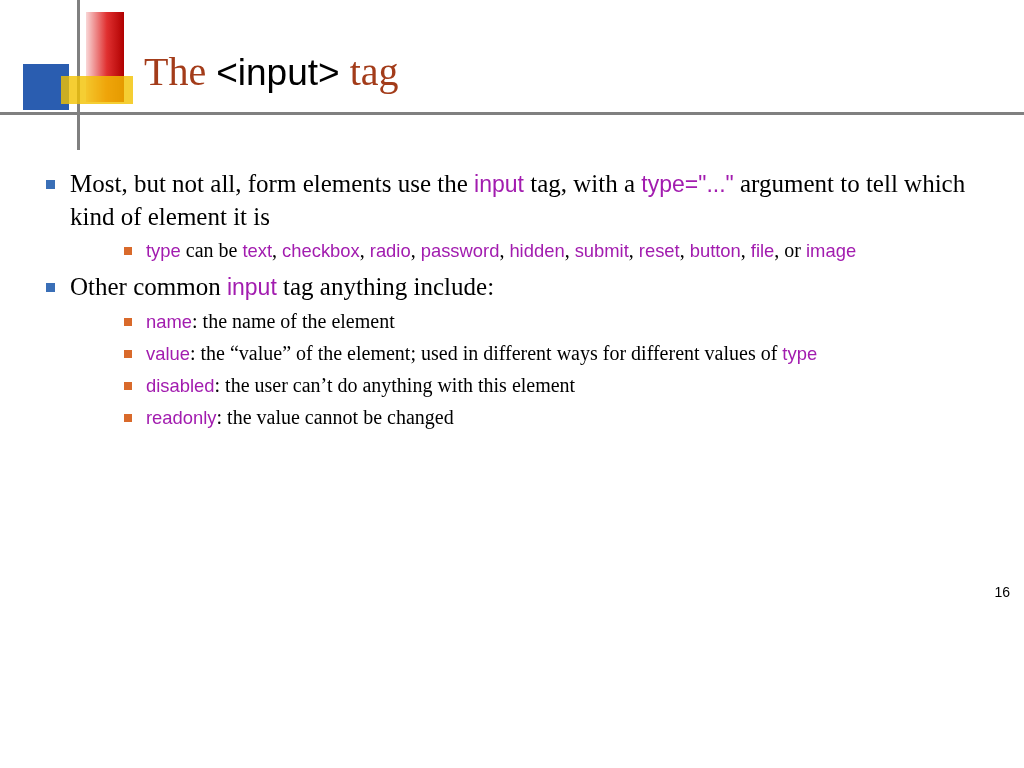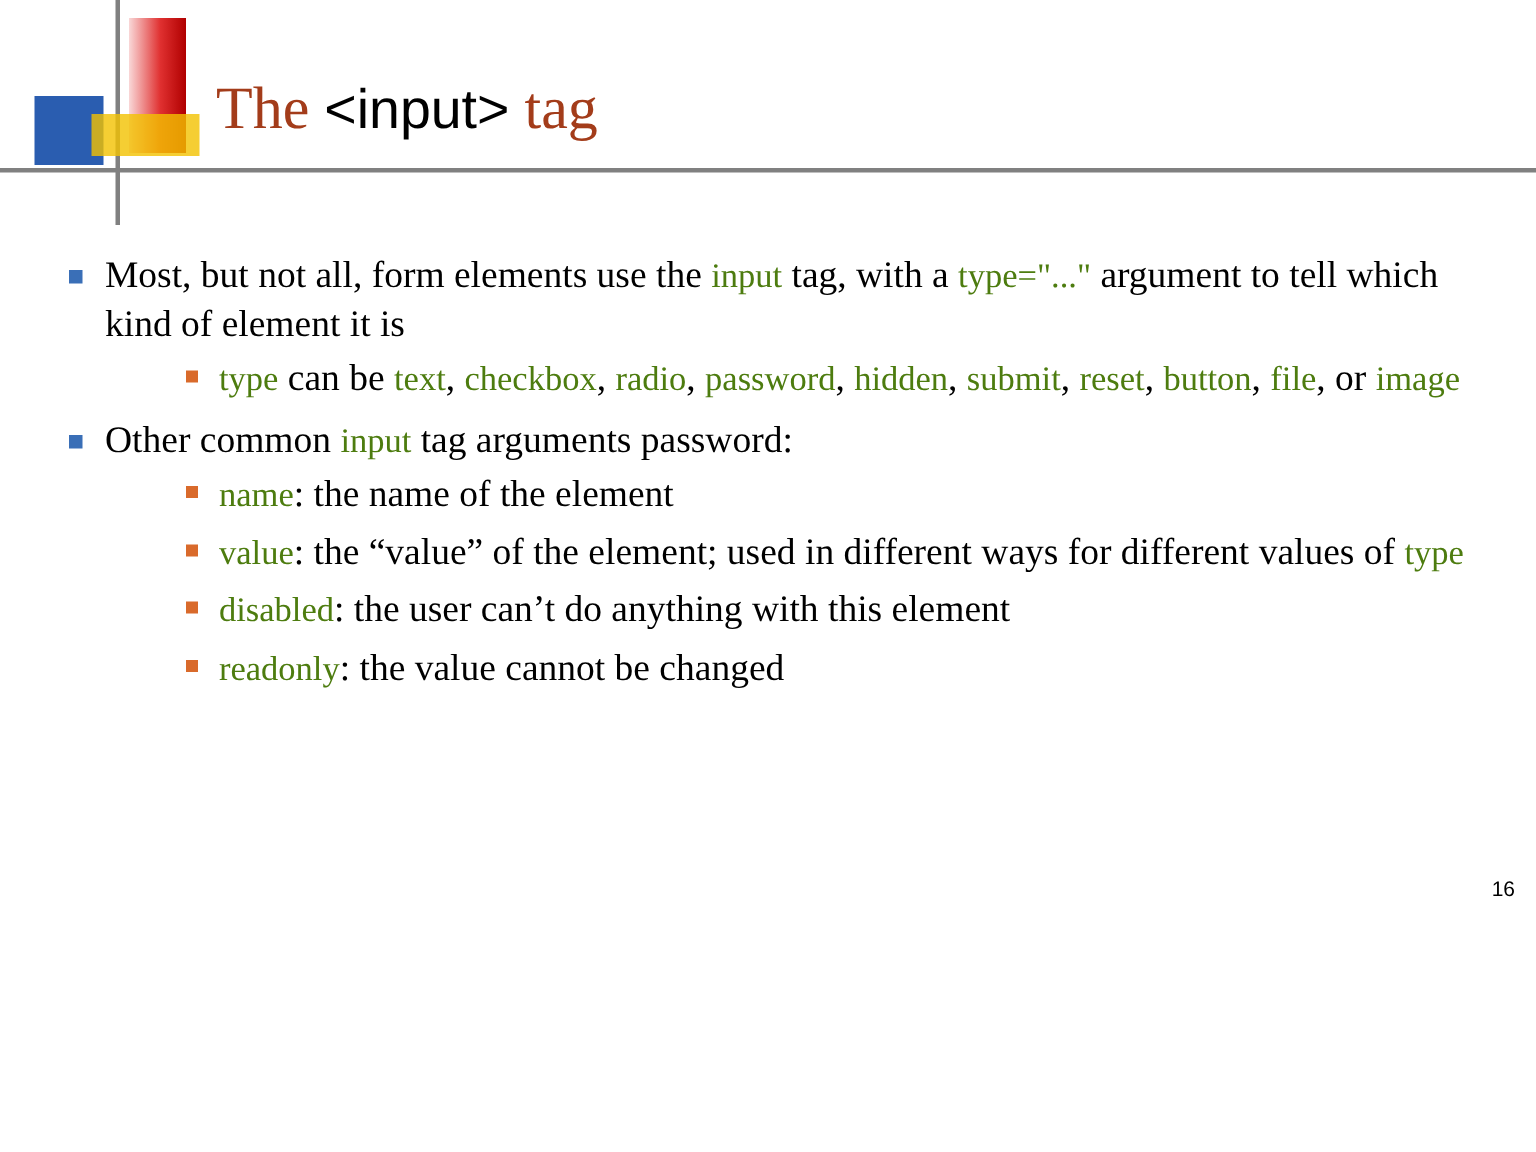--- a/index.html
+++ b/index.html
@@ -117,34 +117,34 @@
   }
   ul.lvl2 {
     list-style: none;
     margin: 4px 0 8px 0;
     padding: 0 0 0 50px;
   }
   ul.lvl2 > li {
     position: relative;
     padding-left: 26px;
     margin-bottom: 6px;
-    font-size: 25px;
+    font-size: 20px;
   }
   ul.lvl2 > li::before {
     content: "";
     position: absolute;
     left: 4px;
     top: 10px;
     width: 8px;
     height: 8px;
     background: #d96a2b;
   }
   .kw {
-    font-family: Liberation Serif, serif;
-    color: #4d7c0f;
+    font-family: Liberation Sans, sans-serif;
+    color: #a21caf;
     font-size: 0.92em;
   }
   .pagenum {
     position: absolute;
     right: 14px;
     bottom: 12px;
     font-family: Arial, sans-serif;
     font-size: 14px;
     color: #000;
   }
@@ -171,21 +171,21 @@
       <li>
         <span>Most, but not all, form elements use the </span><span class="kw">input</span><span> tag, with a </span><span class="kw">type="..."</span><span> argument to tell which kind of element it is</span>
         <ul class="lvl2">
           <li>
             <span class="kw">type</span><span> can be </span><span class="kw">text</span><span>, </span><span class="kw">checkbox</span><span>, </span><span class="kw">radio</span><span>, </span><span class="kw">password</span><span>, </span><span class="kw">hidden</span><span>, </span><span class="kw">submit</span><span>, </span><span class="kw">reset</span><span>, </span><span class="kw">button</span><span>, </span><span class="kw">file</span><span>, or </span><span class="kw">image</span>
           </li>
         </ul>
       </li>
 
       <li>
-        <span>Other common </span><span class="kw">input</span><span> tag arguments password:</span>
+        <span>Other common </span><span class="kw">input</span><span> tag anything include:</span>
         <ul class="lvl2">
           <li>
             <span class="kw">name</span><span>: the name of the element</span>
           </li>
           <li>
             <span class="kw">value</span><span>: the “value” of the element; used in different ways for different values of </span><span class="kw">type</span>
           </li>
           <li>
             <span class="kw">disabled</span><span>: the user can’t do anything with this element</span>
           </li>

